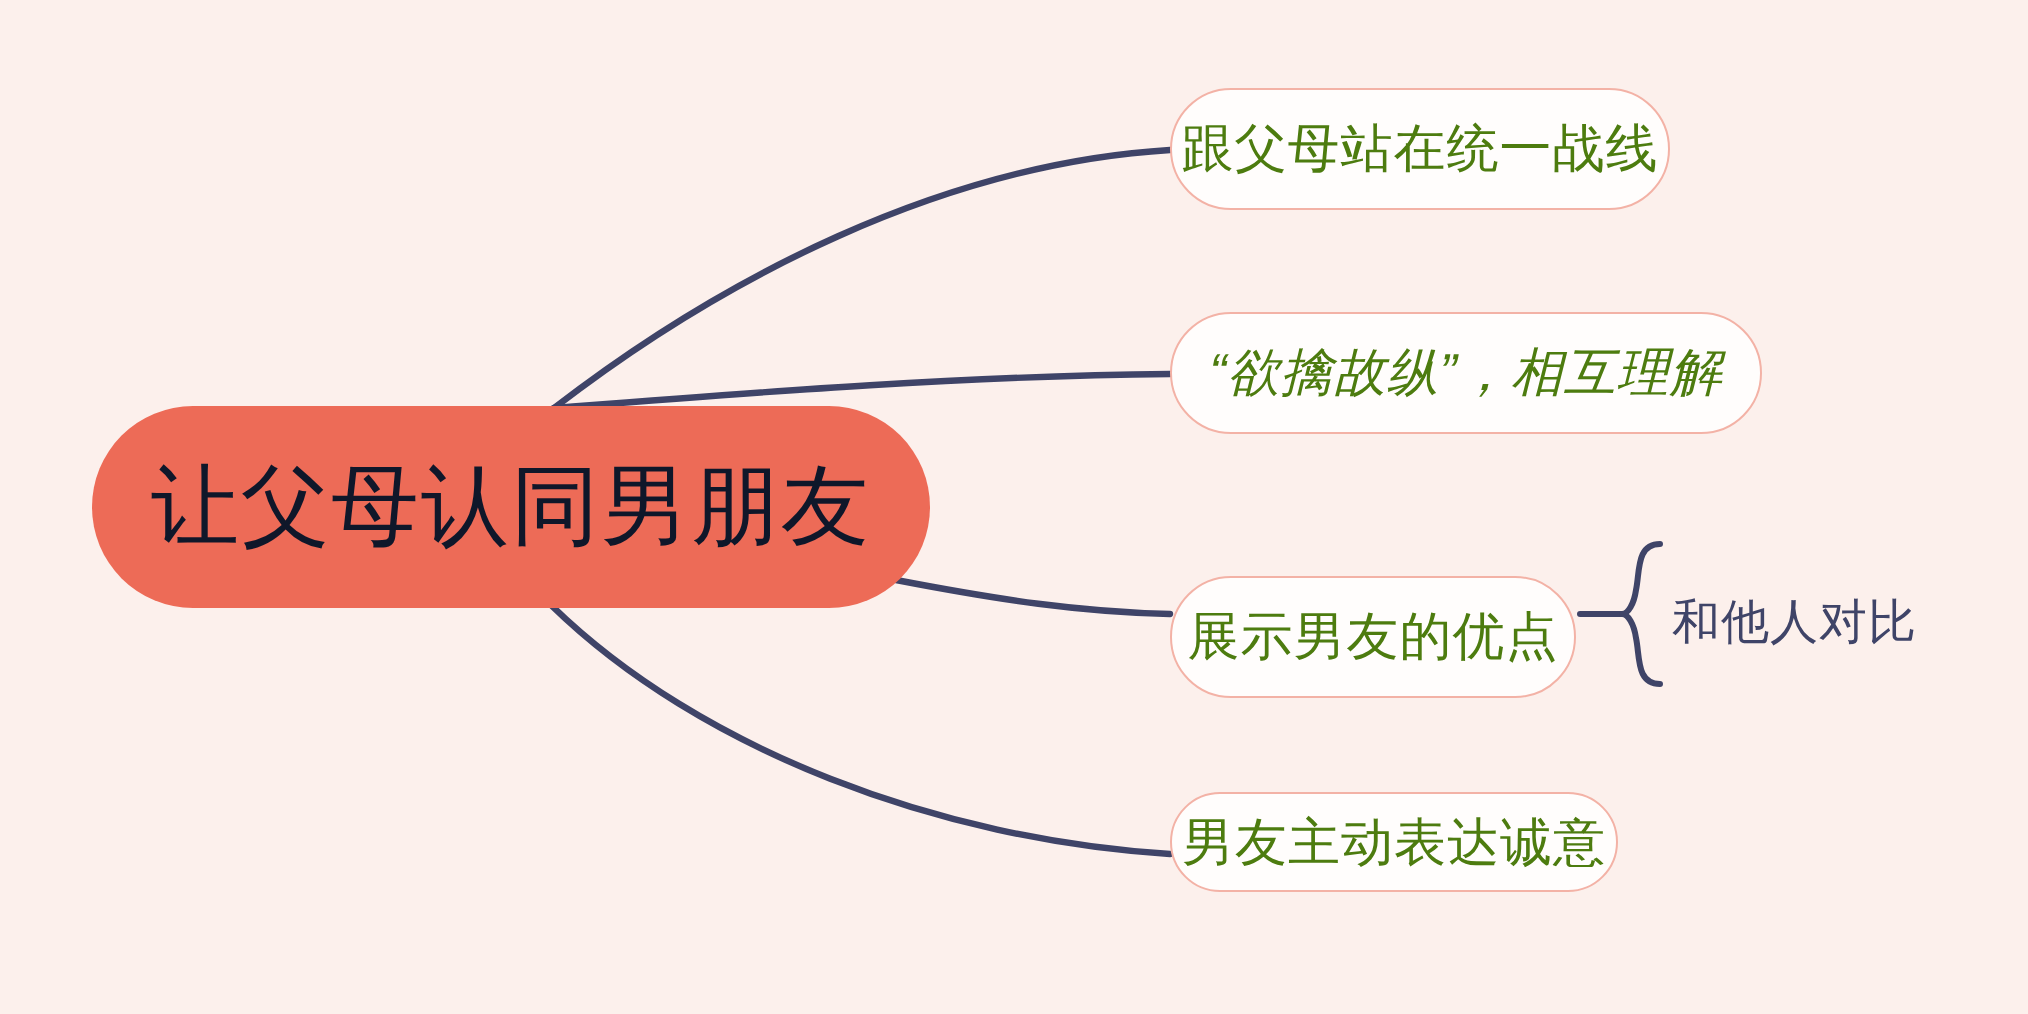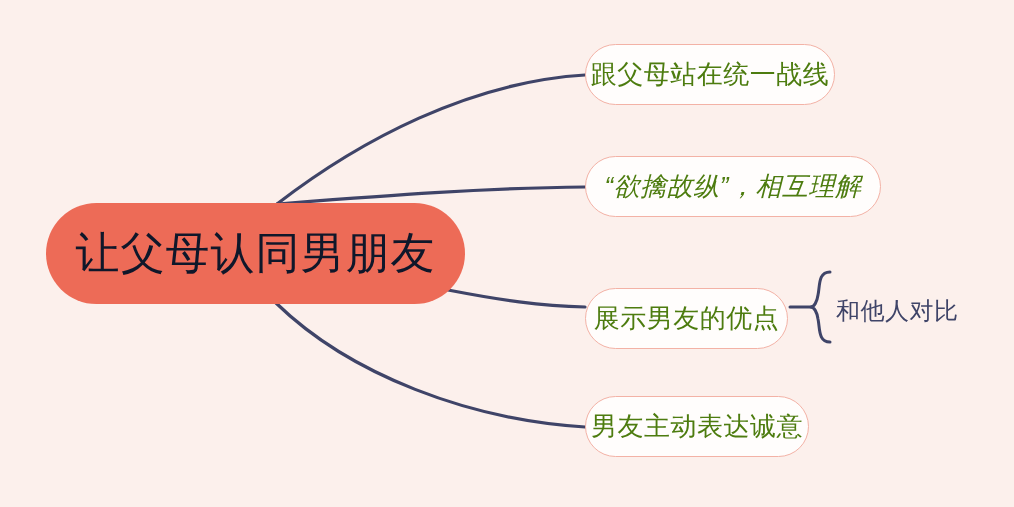--- a/index.html
+++ b/index.html
@@ -52,21 +52,21 @@
     border: 1.6px solid #f3b2a6;
     border-radius: 34px;
     color: #4d7c0f;
     font-size: 26px;
     letter-spacing: 0.5px;
     z-index: 3;
   }
   #branch-node-0 { left: 585px; top: 44px;  width: 250px; height: 61px; }
   #branch-node-1 { left: 585px; top: 156px; width: 296px; height: 61px; font-style: italic; }
   #branch-node-2 { left: 585px; top: 276px; width: 203px; height: 61px; margin-top: 12px; }
-  #branch-node-3 { left: 585px; top: 396px; width: 224px; height: 61px; }
+  #branch-node-3 { left: 585px; top: 396px; width: 224px; height: 50px; }
   
   .leaf-label {
     position: absolute;
     color: #3f4468;
     font-size: 24px;
     white-space: nowrap;
     letter-spacing: 0.5px;
     z-index: 3;
   }
   #leaf-label-0 { left: 836px; top: 263px; margin-top: 32px; }

